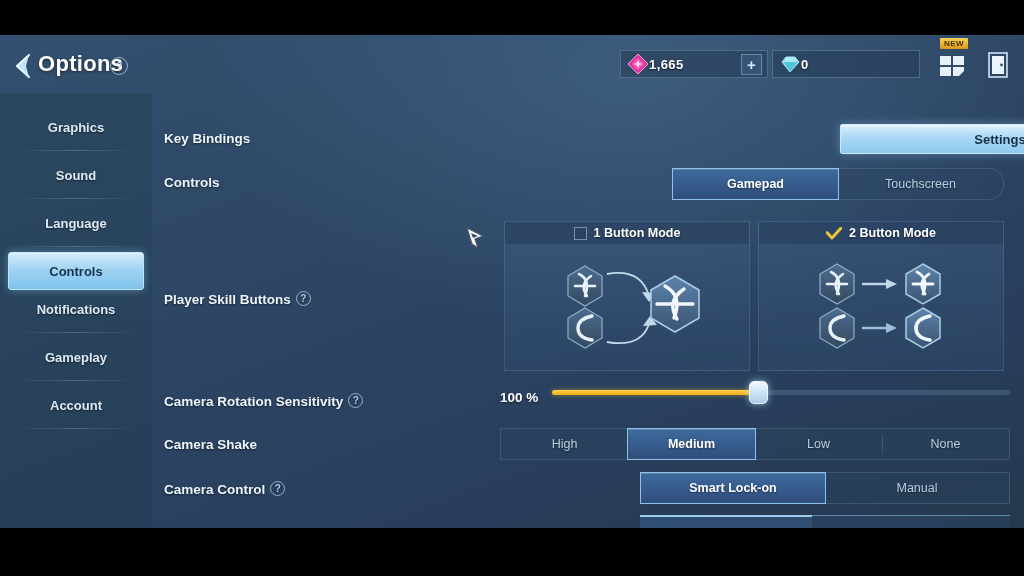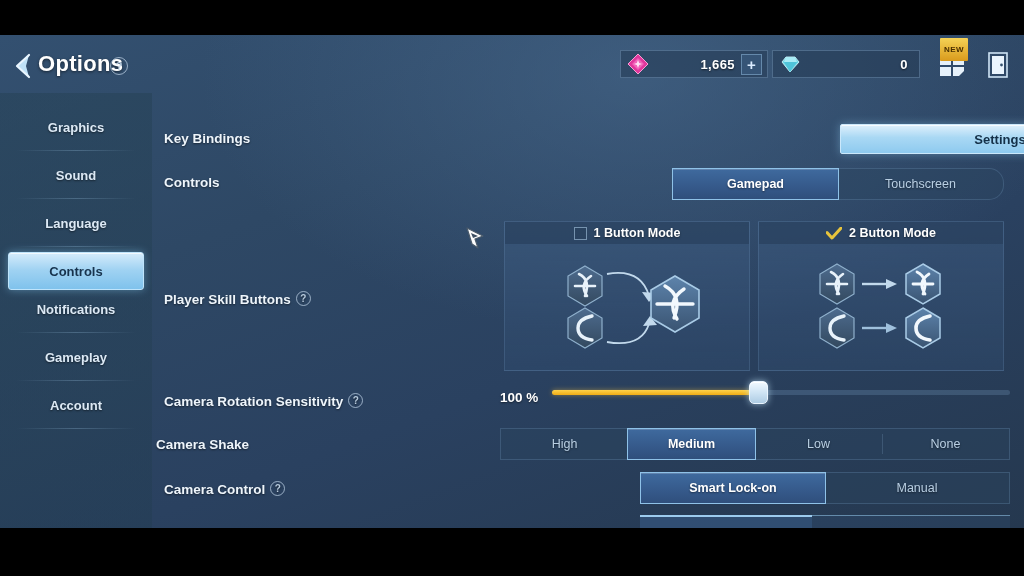--- a/index.html
+++ b/index.html
@@ -103,21 +103,21 @@
     border: 1px solid rgba(130,165,200,0.40);
     background: rgba(36,58,84,0.55);
     padding: 0 5px 0 6px;
     min-width: 148px;
     cursor: pointer;
   }
   .cur-box + .cur-box { margin-left: 4px; }
   .cur-icon { width: 22px; height: 22px; flex: 0 0 22px; }
   .cur-val {
     flex: 1;
-    text-align: right;
+    text-align: left;
     color: #fff;
     font-size: 13px;
     font-weight: bold;
     padding-right: 6px;
     letter-spacing: 0.4px;
     text-shadow: 0 1px 2px rgba(0,0,0,0.6);
   }
   .cur-plus {
     width: 21px; height: 21px;
     border: 1px solid rgba(140,180,215,0.55);
@@ -136,21 +136,21 @@
     width: 32px; height: 32px;
     cursor: pointer;
   }
   #new-badge {
     position: absolute;
     left: 4px; top: -11px;
     background: linear-gradient(#f5d356, #d99a1c);
     color: #4a3000;
     font-size: 8px;
     font-weight: bold;
-    padding: 7px 4px;
+    padding: 1px 4px;
     letter-spacing: 0.4px;
     border-radius: 1px;
   }
   #exit-btn {
     position: absolute;
     right: 12px; top: 14px;
     width: 28px; height: 32px;
     cursor: pointer;
   }
 
@@ -587,21 +587,21 @@
         <span>Camera Rotation Sensitivity</span><span class="help-badge">?</span>
       </div>
       <div id="slider-row">
         <div id="slider-value">100 %</div>
         <div id="slider-track">
           <div id="slider-fill" style="width: 45%;"></div>
           <div id="slider-handle" style="left: 45%;"></div>
         </div>
       </div>
 
-      <div class="row-label" style="left:4px; top:344px;">
+      <div class="row-label" style="left:12px; top:344px;">
         <span>Camera Shake</span>
       </div>
       <div class="seg" style="left:348px; top:335px; width:510px;">
         <div class="seg-item">
           <span>High</span>
         </div>
         <div class="seg-item active">
           <span>Medium</span>
         </div>
         <div class="seg-item">

